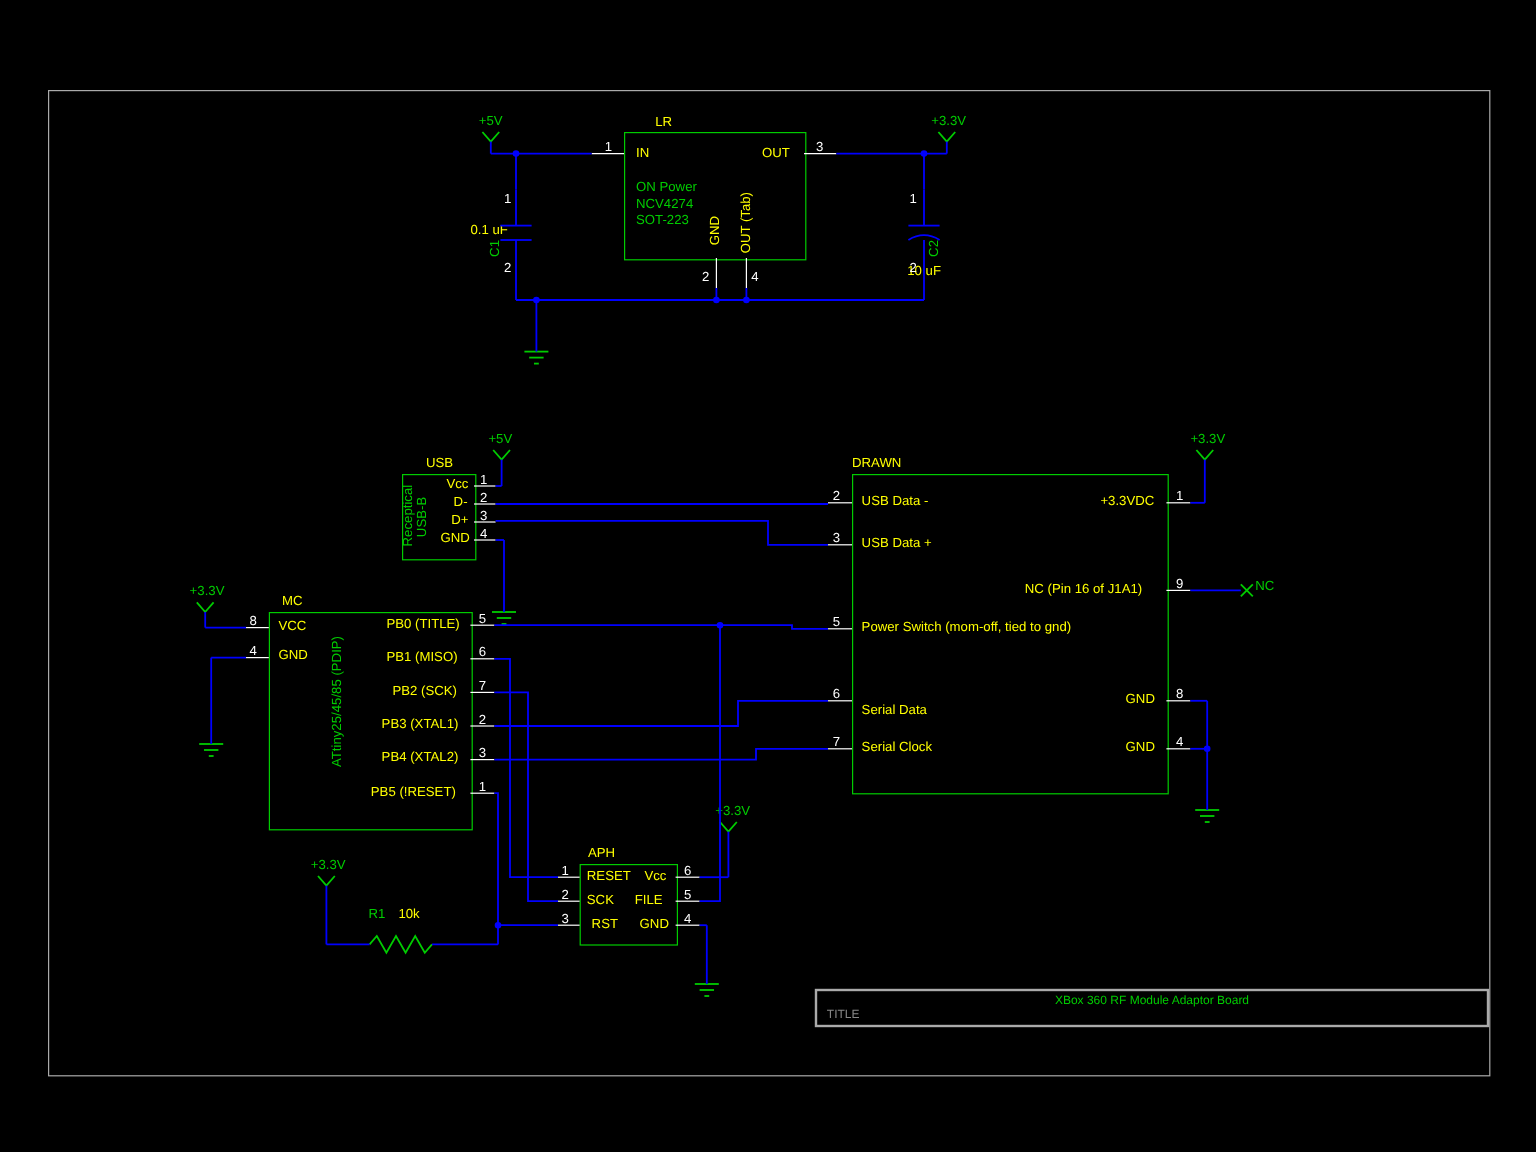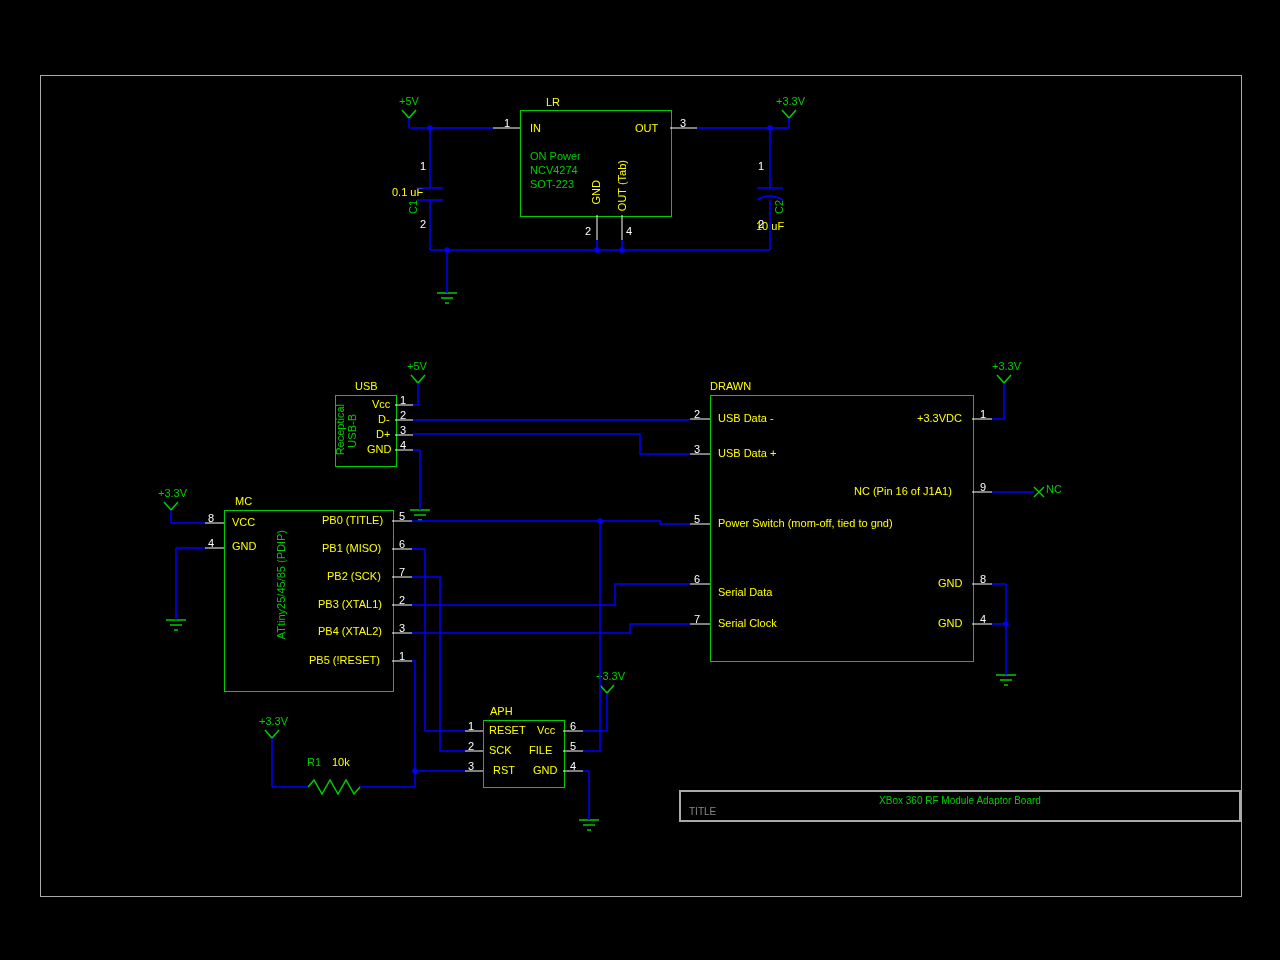--- a/index.html
+++ b/index.html
@@ -291,21 +291,21 @@
     <line x1="992" y1="419" x2="1004" y2="419"></line>
     <line x1="1004" y1="383" x2="1004" y2="419"></line>
     <line x1="992" y1="492" x2="1034" y2="492"></line>
     <line x1="992" y1="584" x2="1006" y2="584"></line>
     <line x1="992" y1="624" x2="1006" y2="624"></line>
     <line x1="1006" y1="584" x2="1006" y2="675"></line>
     <circle cx="1006" cy="624" r="2" fill="#00f"></circle>
   </g>
 </svg>
 
-<div class="titleblock" style="left:679px;top:790px;width:560px">
+<div class="titleblock" style="left:679px;top:824px;width:560px">
   <table style="width:100%;border-collapse:collapse">
     <tbody>
           <tr>
             <td colspan="2" style="text-align:center"><span style="color:#0c0">XBox 360 RF Module Adaptor Board</span><br><span style="float:left;color:#888">TITLE</span></td>
           </tr>
   </tbody>
       </table>
 </div>
 
 </div>

